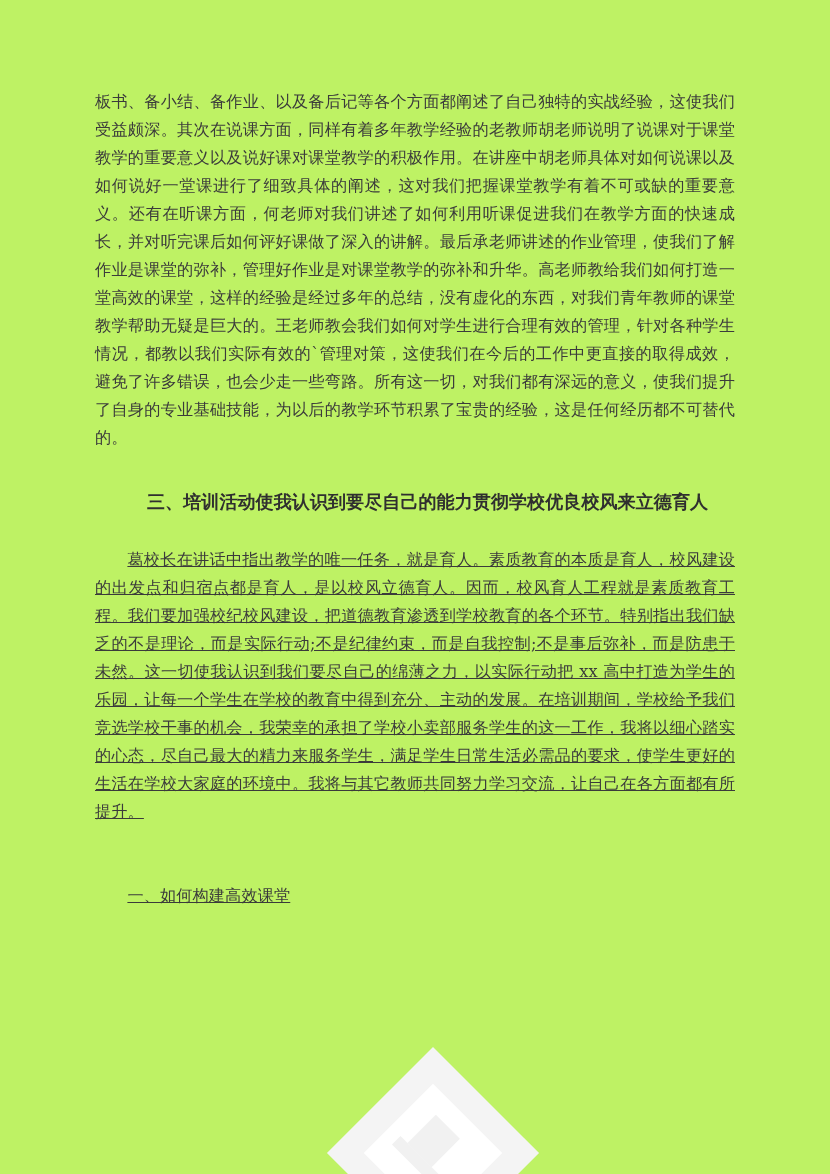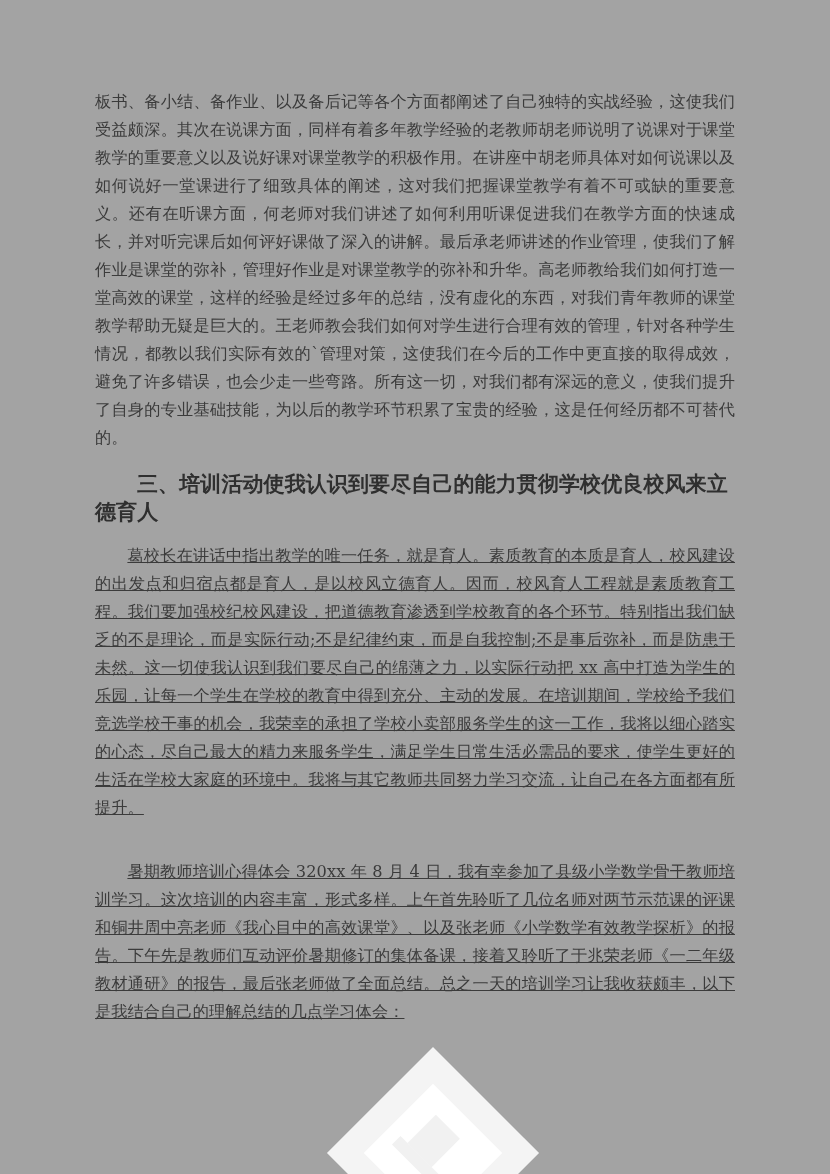--- a/index.html
+++ b/index.html
@@ -4,21 +4,21 @@
 <style>
   html, body {
     margin: 0;
     padding: 0;
     background: #ffffff;
   }
   .page {
     position: relative;
     width: 830px;
     height: 1174px;
-    background: #a3a3a3;
+    background: #bef264;
     overflow: hidden;
     box-sizing: border-box;
   }
   .watermark {
     position: absolute;
     left: 50%;
     bottom: -54px;
     transform: translateX(-38%) rotate(45deg);
     width: 150px;
     height: 150px;
@@ -65,23 +65,23 @@
     text-align: justify;
     text-justify: inter-ideograph;
     letter-spacing: 0.1px;
     word-break: break-all;
   }
   p.indent {
     text-indent: 2em;
     text-decoration: underline;
   }
   p.heading {
-    margin: 0;
-    font-family: Liberation Mono, monospace;
-    font-size: 21px;
+    margin: 16px;
+    font-family: Liberation Serif, serif;
+    font-size: 18px;
     line-height: 28px;
     color: #2f2f2f;
     font-weight: bold;
     text-indent: 2em;
     letter-spacing: 0.1px;
   }
   .gap-sm { height: 14px; }
   .gap-md { height: 20px; }
   .gap-lg { height: 22px; }
 </style>
@@ -106,19 +106,19 @@
 
     <div class="gap-sm"></div>
 
     <p class="body-text indent">葛校长在讲话中指出教学的唯一任务，就是育人。素质教育的本质是育人，校风建设的出发点和归宿点都是育人，是以校风立德育人。因而，校风育人工程就是素质教育工程。我们要加强校纪校风建设，把道德教育渗透到学校教育的各个环节。特别指出我们缺乏的不是理论，而是实际行动;不是纪律约束，而是自我控制;不是事后弥补，而是防患于未然。这一切使我认识到我们要尽自己的绵薄之力，以实际行动把 xx 高中打造为学生的乐园，让每一个学生在学校的教育中得到充分、主动的发展。在培训期间，学校给予我们竞选学校干事的机会，我荣幸的承担了学校小卖部服务学生的这一工作，我将以细心踏实的心态，尽自己最大的精力来服务学生，满足学生日常生活必需品的要求，使学生更好的生活在学校大家庭的环境中。我将与其它教师共同努力学习交流，让自己在各方面都有所提升。</p>
 
     <div class="gap-lg"></div>
 
 
     <div class="gap-sm"></div>
 
-    <p class="body-text indent">暑期教师培训心得体会 320xx 年 8 月 4 日，我有幸参加了县级小学数学骨干教师培训学习。这次培训的内容丰富，形式多样。上午首先聆听了几位名师对两节示范课的评课和铜井周中亮老师《我心目中的高效课堂》、以及张老师《小学数学有效教学探析》的报告。下午先是教师们互动评价暑期修订的集体备课，接着又聆听了于兆荣老师《一二年级教材通研》的报告，最后张老师做了全面总结。总之一天的培训学习让我收获颇丰，以下是我结合自己的理解总结的几点学习体会：</p>
 
     <div class="gap-md"></div>
 
+    <p class="body-text indent">一、如何构建高效课堂</p>
 
   </div>
 </div>
 
 </body></html>

